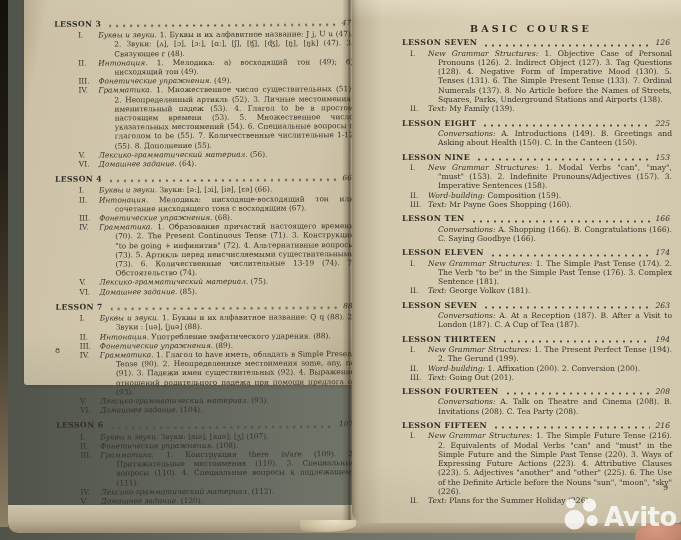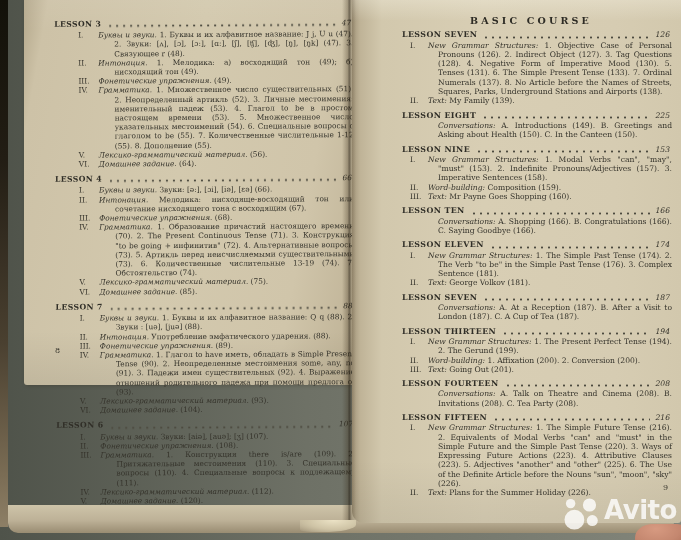--- a/index.html
+++ b/index.html
@@ -36,21 +36,21 @@
   .curl{position:absolute;left:300px;top:520px;width:56px;height:12px;
     background:radial-gradient(ellipse at 60% 0%,#ece3c6 0%,#cfc4a6 55%,rgba(160,148,120,0) 100%);
     border-radius:0 0 60% 20%;}
 
   
   .content{position:relative;text-align:justify;}
   .page-left .content{
     padding:13px 12px 0 30px;font-size:7.4px;line-height:9.2px;
     transform:rotate(-.3deg);transform-origin:50% 0;
   }
-  .page-right .content{padding:16px 9px 0 38px;font-size:7.6px;line-height:9.3px;}
+  .page-right .content{padding:24px 9px 0 38px;font-size:7.6px;line-height:9.3px;}
   .course-header{
     text-align:center;font-weight:bold;font-size:9.5px;letter-spacing:3.2px;
     color:#2e2c25;margin:0 0 5px 0;
   }
   .lesson-head{display:flex;align-items:flex-end;margin:5px 0 1px 12px;text-align:left;}
   .page-left .lesson-head{margin:6px 0 2px 0;}
   .lesson-title{font-weight:bold;font-size:1.04em;letter-spacing:.4px;white-space:nowrap;color:#302e27;}
   .leader{flex:1;height:3px;margin:0 6px 1px 8px;
     background-image:radial-gradient(circle at 1px 1.5px,#4c4a3f .9px,rgba(0,0,0,0) 1.25px);
     background-size:7px 3px;background-repeat:repeat-x;background-position:0 0;}
@@ -62,21 +62,21 @@
   .page-right .num{width:18px;}
   .lead{font-style:italic;}
   .footer-num{position:absolute;font-size:8px;color:#3a382f;}
   .page-left .footer-num{left:31px;bottom:30px;}
   .page-right .footer-num{right:13px;bottom:31px;}
 
   
   .finger{position:absolute;right:-6px;bottom:-8px;width:52px;height:24px;
     background:radial-gradient(ellipse at 40% 20%,#d79a81 0%,#c4876f 55%,#a96a53 100%);
     border-radius:18px 10px 0 0 / 14px 8px 0 0;}
-  .watermark{position:absolute;left:563px;top:497px;display:flex;align-items:flex-start;gap:5px;
+  .watermark{position:absolute;left:563px;top:497px;display:flex;align-items:flex-end;gap:5px;
     opacity:.8;pointer-events:none;}
   .watermark .wm-text{
     font-family:"DejaVu Sans","Liberation Sans",sans-serif;font-weight:bold;
     font-size:26px;color:#ffffff;letter-spacing:-.5px;line-height:1;}
 </style>
 </head>
 <body>
 
 <div class="photo">
 
@@ -185,21 +185,21 @@
               <span class="leader"></span>
               <span class="lesson-page">174</span>
             </div>
             <div class="item"><span class="num">I.</span><span class="lead">New Grammar Structures:</span> 1. The Simple Past Tense (174). 2. The Verb "to be" in the Simple Past Tense (176). 3. Complex Sentence (181).</div>
             <div class="item"><span class="num">II.</span><span class="lead">Text:</span> George Volkov (181).</div>
           </div>
           <div class="lesson">
             <div class="lesson-head">
               <span class="lesson-title">LESSON SEVEN</span>
               <span class="leader"></span>
-              <span class="lesson-page">187</span>
+              <span class="lesson-page">263</span>
             </div>
             <div class="item no-num"><span class="lead">Conversations:</span> A. At a Reception (187). B. After a Visit to London (187). C. A Cup of Tea (187).</div>
           </div>
           <div class="lesson">
             <div class="lesson-head">
               <span class="lesson-title">LESSON THIRTEEN</span>
               <span class="leader"></span>
               <span class="lesson-page">194</span>
             </div>
             <div class="item"><span class="num">I.</span><span class="lead">New Grammar Structures:</span> 1. The Present Perfect Tense (194). 2. The Gerund (199).</div>

